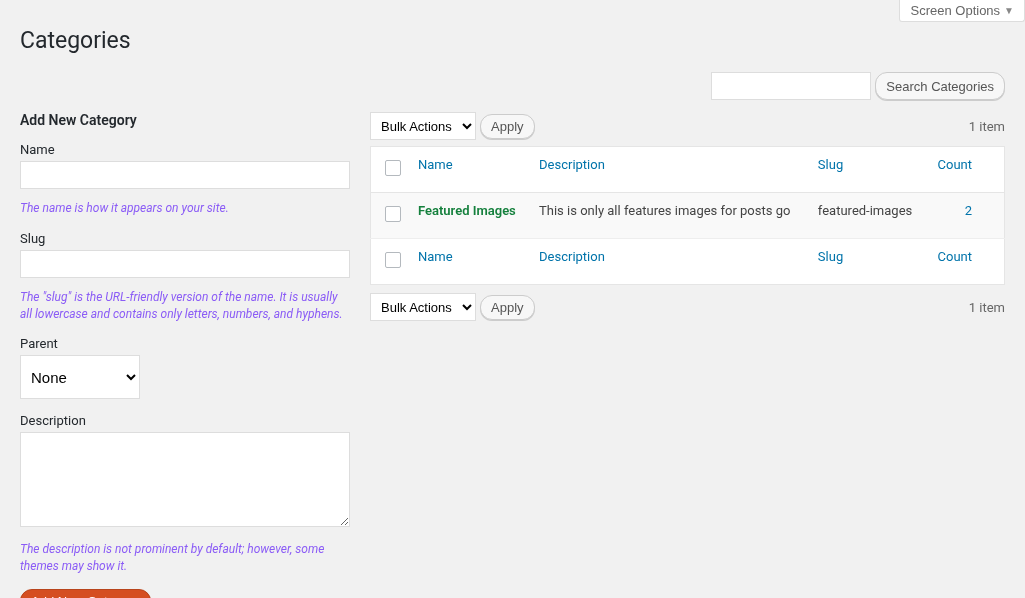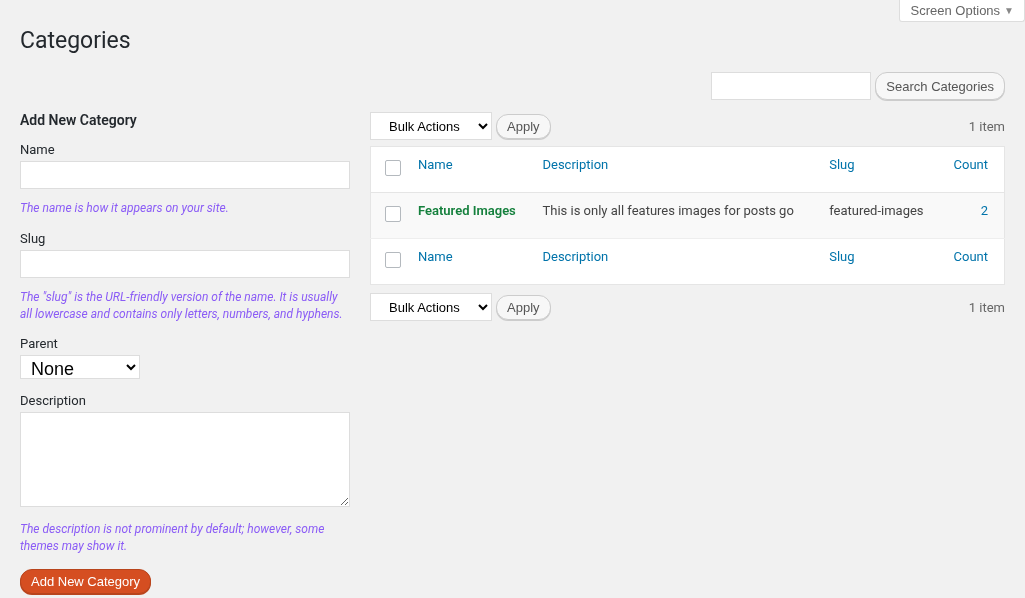--- a/index.html
+++ b/index.html
@@ -107,22 +107,22 @@
     height: 28px;
     border: 1px solid #ddd;
     background: #fff;
     padding: 2px 6px;
     font-size: 13px;
   }
   .form-field select {
     border: 1px solid #ddd;
     background: #fff;
     padding: 2px 6px;
-    font-size: 18px;
-    height: 24px;
+    font-size: 15px;
+    height: 44px;
     min-width: 120px;
   }
   .form-field textarea {
     width: 100%;
     height: 95px;
     border: 1px solid #ddd;
     background: #fff;
     padding: 4px 6px;
     font-size: 13px;
     resize: vertical;
@@ -136,21 +136,21 @@
   }
   .tablenav {
     display: flex;
     align-items: center;
     justify-content: space-between;
     margin-bottom: 6px;
   }
   .tablenav select {
     border: 1px solid #ddd;
     background: #fff;
-    padding: 2px 14px;
+    padding: 2px 6px;
     font-size: 13px;
     height: 28px;
   }
   .tablenav .item-count {
     color: #666;
     font-size: 13px;
   }
   table.list-table {
     width: 100%;
     border-collapse: collapse;
@@ -173,21 +173,21 @@
     border-top: 1px solid #e5e5e5;
     border-bottom: none;
   }
   table.list-table th.cb, table.list-table td.cb {
     width: 26px;
     padding-left: 10px;
     padding-right: 4px;
   }
   table.list-table th.count-col, table.list-table td.count-col {
     text-align: right;
-    padding-right: 16px;
+    padding-right: 32px;
   }
   table.list-table tbody tr {
     background: #f9f9f9;
   }
   table.list-table tbody td {
     border-bottom: 1px solid #eee;
     color: #444;
   }
   table.list-table tbody td .row-title {
     color: #15803d;

